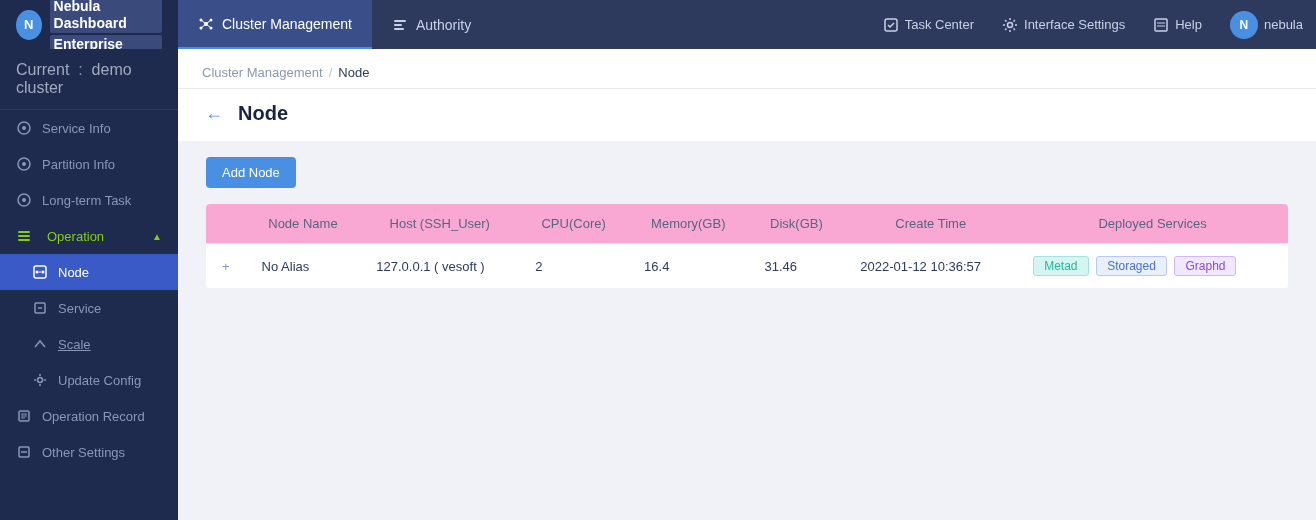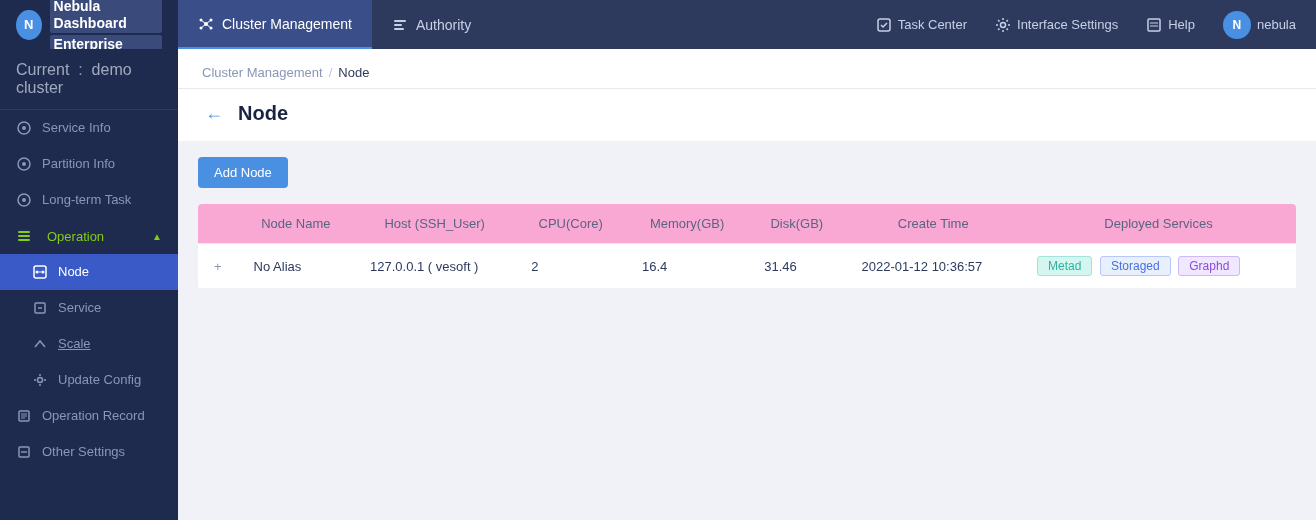--- a/index.html
+++ b/index.html
@@ -13,41 +13,41 @@
     .content { flex: 1; background: #f0f2f7; overflow-y: auto; }
 
     
     .logo-area { display: flex; align-items: center; gap: 8px; padding: 0 16px; background: #1f2b4e; height: 49px; width: 178px; flex-shrink: 0; }
     .logo-circle { width: 30px; height: 30px; border-radius: 50%; background: #4a90e2; display: flex; align-items: center; justify-content: center; color: white; font-weight: bold; font-size: 13px; }
     .logo-text { color: white; font-size: 13px; font-weight: 600; line-height: 1.2; }
     .logo-text span { display: block; font-size: 14px; background: #3a4a7a; padding: 1px 4px; border-radius: 2px; margin-top: 2px; }
     .nav-items { display: flex; align-items: center; flex: 1; height: 100%; }
     .nav-item { display: flex; align-items: center; gap: 8px; padding: 0 20px; height: 100%; color: #c8d0e7; cursor: pointer; font-size: 14px; }
     .nav-item.active { background: #3a4f8a; color: white; border-bottom: 2px solid #4a90e2; }
-    .nav-right { display: flex; align-items: center; gap: 4px; margin-left: auto; padding-right: 8px; }
+    .nav-right { display: flex; align-items: center; gap: 4px; margin-left: auto; padding-right: 1px; }
     .nav-right-item { display: flex; align-items: center; gap: 6px; color: #c8d0e7; padding: 0 12px; cursor: pointer; font-size: 13px; }
     .user-avatar { width: 28px; height: 28px; border-radius: 50%; background: #4a90e2; display: flex; align-items: center; justify-content: center; color: white; font-size: 12px; font-weight: bold; }
 
     
     .sidebar-current { padding: 12px 16px; font-size: 16px; color: #8a96b5; border-bottom: 1px solid #2d3a5e; }
     .sidebar-current span { color: #a0aabf; }
-    .sidebar-item { display: flex; gap: 10px; padding: 10px 16px; cursor: pointer; color: #8a96b5; font-size: 13px; }
+    .sidebar-item { display: flex; align-items: center; gap: 10px; padding: 10px 16px; cursor: pointer; color: #8a96b5; font-size: 13px; }
     .sidebar-item.active { background: #3a5bc7; color: white; }
     .sidebar-section { display: flex; align-items: center; gap: 10px; padding: 10px 16px; cursor: pointer; color: #8a96b5; font-size: 13px; }
     .sidebar-section.expanded { color: #84cc16; gap: 15px; }
     .section-arrow { margin-left: auto; font-size: 10px; }
     .sidebar-icon { width: 16px; height: 16px; display: flex; align-items: center; justify-content: center; flex-shrink: 0; }
     .breadcrumb { padding: 16px 24px 8px; font-size: 13px; color: #8a96b5; display: flex; align-items: center; gap: 6px; background: white; border-bottom: 1px solid #e8eaef; }
     .breadcrumb a { color: #8a96b5; text-decoration: none; cursor: pointer; }
     .breadcrumb .sep { color: #c0c5d0; }
     .breadcrumb .current { color: #2d3a5e; }
     .page-header { display: flex; align-items: center; gap: 12px; padding: 12px 24px 16px; background: white; }
     .back-btn { display: flex; align-items: center; justify-content: center; width: 24px; height: 24px; cursor: pointer; color: #4a90e2; font-size: 18px; }
     .page-title { font-size: 20px; font-weight: 600; color: #1a2342; }
-    .content-body { padding: 16px 20px; }
+    .content-body { padding: 16px 28px; }
     .add-node-btn { background: #4a90e2; color: white; border: none; padding: 8px 16px; border-radius: 4px; cursor: pointer; font-size: 13px; font-weight: 500; }
 
     
     .table-container { background: white; border-radius: 4px; margin-top: 16px; overflow: hidden; }
     table { width: 100%; border-collapse: collapse; }
     thead tr { border-bottom: 1px solid #e8eaef; }
     thead th { padding: 12px 16px; text-align: center; font-weight: 500; color: #5a6480; font-size: 13px; background: #f9a8d4; }
     tbody tr { border-bottom: 1px solid #f0f2f7; }
     tbody td { padding: 12px 16px; color: #2d3a5e; font-size: 13px; }
     .expand-cell { width: 30px; color: #8a96b5; cursor: pointer; }

